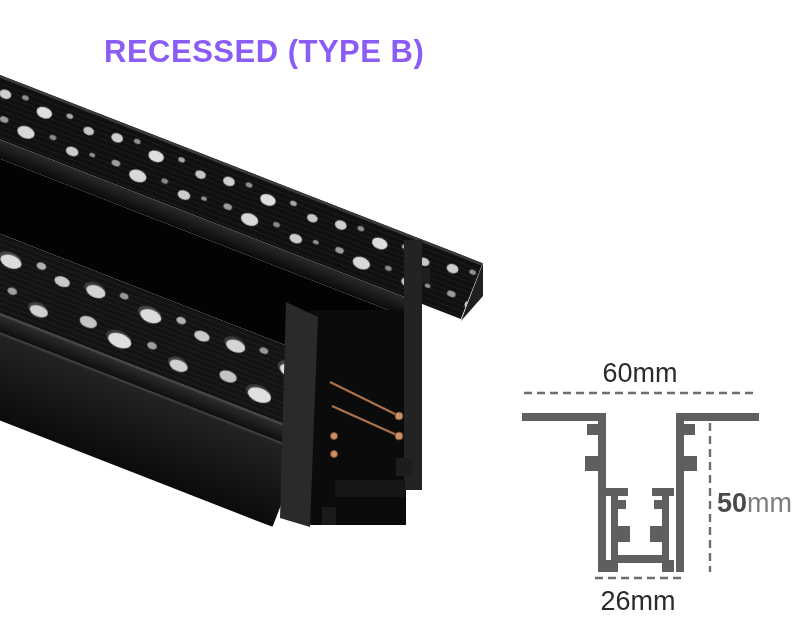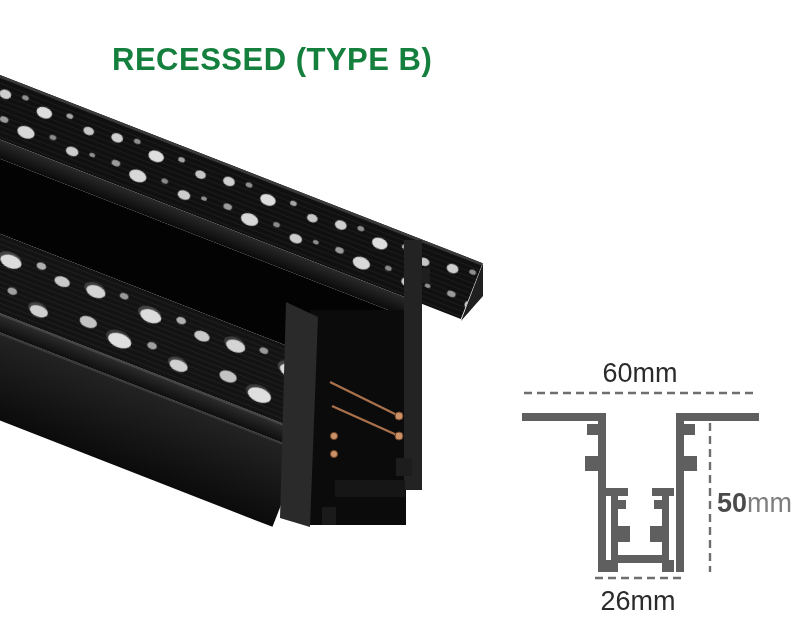--- a/index.html
+++ b/index.html
@@ -1,20 +1,20 @@
 <!DOCTYPE html>
 <html><head>
 <meta charset="utf-8">
 <title>RECESSED (TYPE B)</title>
 <style>
   html,body{margin:0;padding:0;background:#ffffff;}
   .canvas{position:relative;width:794px;height:633px;background:#ffffff;overflow:hidden;
           font-family:"Liberation Sans",sans-serif;}
-  .page-title{position:absolute;left:96px;top:26px;margin:16px;font-size:31px;font-weight:700;
-              color:#15803d;letter-spacing:.5px;font-family:"Liberation Sans",sans-serif;}
+  .page-title{position:absolute;left:96px;top:26px;margin:8px;font-size:31px;font-weight:700;
+              color:#8b5cf6;letter-spacing:.5px;font-family:"Liberation Sans",sans-serif;}
   .photo{position:absolute;left:0;top:70px;width:520px;height:563px;}
   .diagram{position:absolute;left:512px;top:350px;width:282px;height:283px;}
   .dim-label{font-size:27px;fill:#2b2b2b;font-family:"Liberation Sans",sans-serif;}
   .dim-num{fill:#4a4a4a;font-weight:700;}
   .dim-unit{fill:#7e7e7e;font-weight:400;}
   .ext-line{stroke:#6e6e6e;stroke-width:2.4;stroke-dasharray:8 5;fill:none;}
 </style>
 </head>
 <body>
 

